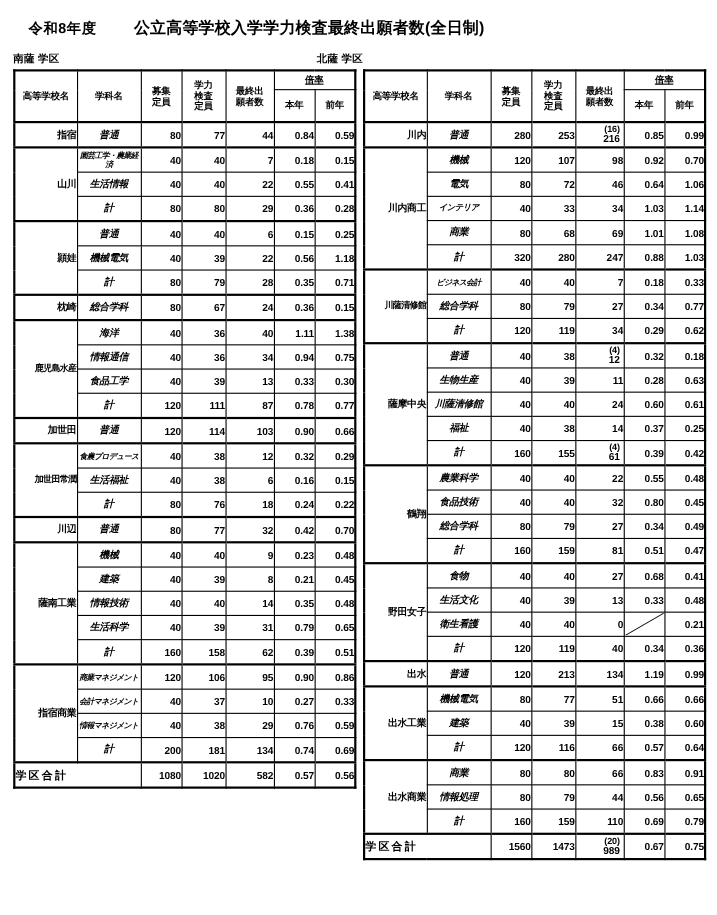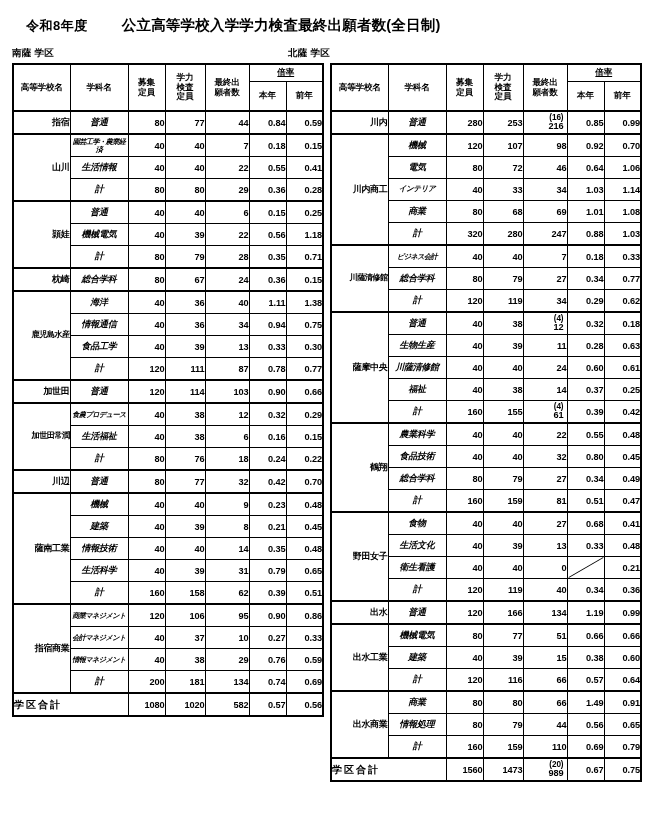--- a/index.html
+++ b/index.html
@@ -708,21 +708,21 @@
               <td class="num">120</td>
               <td class="num">119</td>
               <td class="num">40</td>
               <td class="ratio">0.34</td>
               <td class="ratio">0.36</td>
             </tr>
             <tr class="sep-top">
               <td class="school" rowspan="1">出水</td>
               <td class="course">普通</td>
               <td class="num">120</td>
-              <td class="num">166</td>
+              <td class="num">213</td>
               <td class="num">134</td>
               <td class="ratio">1.19</td>
               <td class="ratio">0.99</td>
             </tr>
             <tr class="sep-top">
               <td class="school" rowspan="3">出水工業</td>
               <td class="course">機械電気</td>
               <td class="num">80</td>
               <td class="num">77</td>
               <td class="num">51</td>
@@ -744,21 +744,21 @@
               <td class="num">66</td>
               <td class="ratio">0.57</td>
               <td class="ratio">0.64</td>
             </tr>
             <tr class="sep-top">
               <td class="school" rowspan="3">出水商業</td>
               <td class="course">商業</td>
               <td class="num">80</td>
               <td class="num">80</td>
               <td class="num">66</td>
-              <td class="ratio">1.49</td>
+              <td class="ratio">0.83</td>
               <td class="ratio">0.91</td>
             </tr>
             <tr>
               <td class="course">情報処理</td>
               <td class="num">80</td>
               <td class="num">79</td>
               <td class="num">44</td>
               <td class="ratio">0.56</td>
               <td class="ratio">0.65</td>
             </tr>

